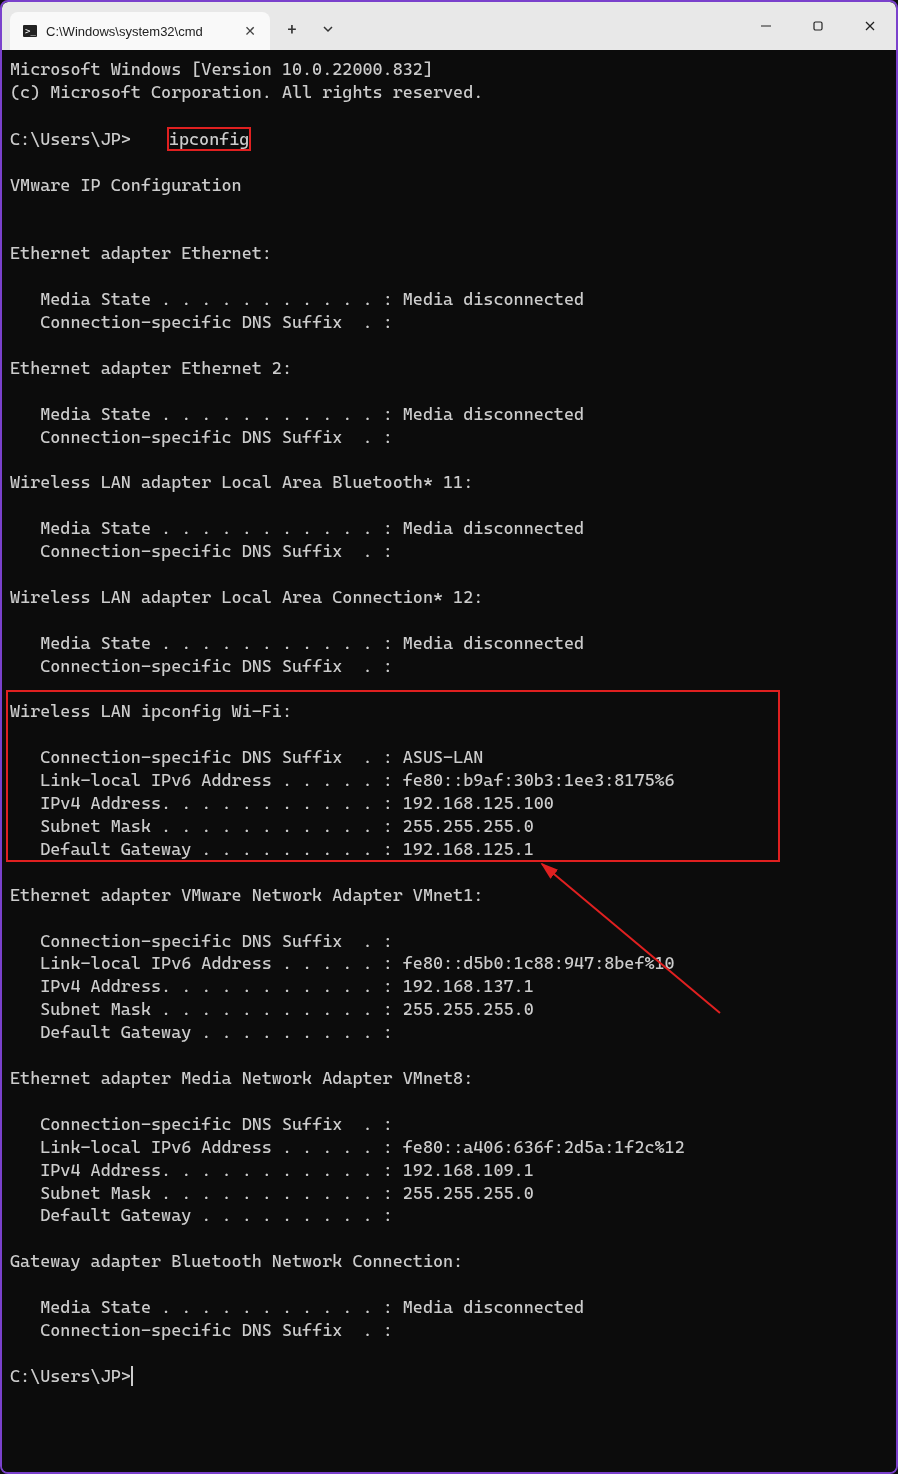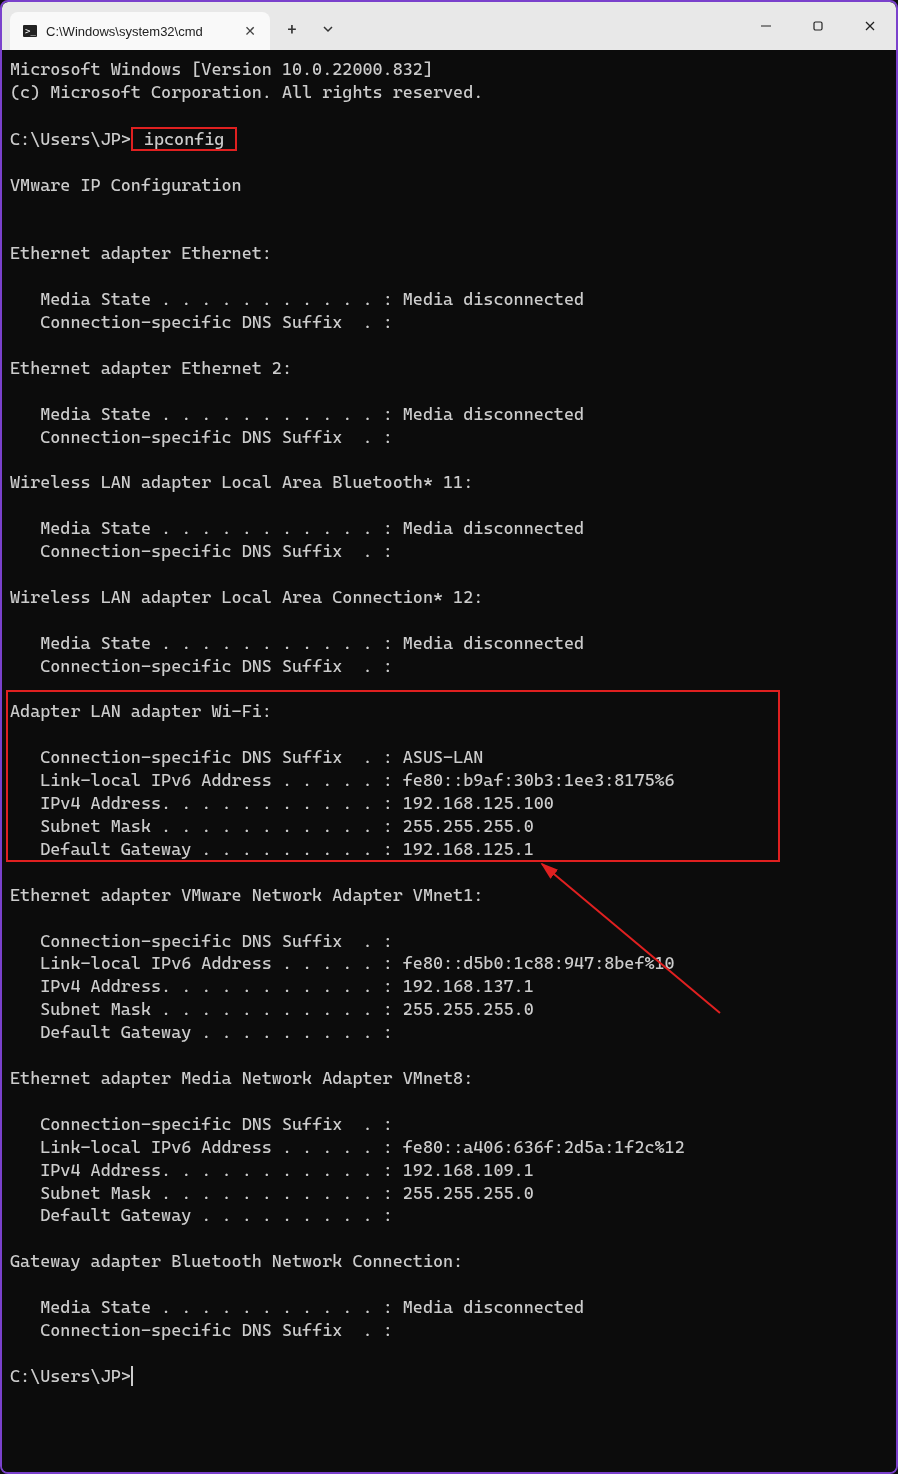--- a/index.html
+++ b/index.html
@@ -57,23 +57,24 @@
     padding: 8px 8px;
     font-size: 17.2px;
     line-height: 22.9px;
     white-space: pre;
     font-family: 'Cascadia Mono', Consolas, monospace;
     height: calc(100% - 48px);
     position: relative;
   }
   .hl-cmd {
     border: 2px solid #e02020;
-    padding: 0 11px;
+    padding: 0 0;
     display: inline-block;
     line-height: 20px;
+    margin-left: 36px;
   }
   .hl-section {
     border: 2px solid #e02020;
     position: absolute;
     pointer-events: none;
   }
   .arrow {
     position: absolute;
     pointer-events: none;
   }
@@ -149,21 +150,21 @@
 <span>Wireless LAN adapter Local Area Bluetooth* 11:</span>
 
    <span>Media State . . . . . . . . . . . : </span><span>Media disconnected</span>
    <span>Connection-specific DNS Suffix  . :</span><span></span>
 
 <span>Wireless LAN adapter Local Area Connection* 12:</span>
 
    <span>Media State . . . . . . . . . . . : </span><span>Media disconnected</span>
    <span>Connection-specific DNS Suffix  . :</span><span></span>
 
-<span>Adapter LAN adapter Wi-Fi:</span>
+<span>Wireless LAN ipconfig Wi-Fi:</span>
 
    <span>Connection-specific DNS Suffix  . : </span><span>ASUS-LAN</span>
    <span>Link-local IPv6 Address . . . . . : </span><span>fe80::b9af:30b3:1ee3:8175%6</span>
    <span>IPv4 Address. . . . . . . . . . . : </span><span>192.168.125.100</span>
    <span>Subnet Mask . . . . . . . . . . . : </span><span>255.255.255.0</span>
    <span>Default Gateway . . . . . . . . . : </span><span>192.168.125.1</span>
 
 <span>Ethernet adapter VMware Network Adapter VMnet1:</span>
 
    <span>Connection-specific DNS Suffix  . :</span><span></span>

